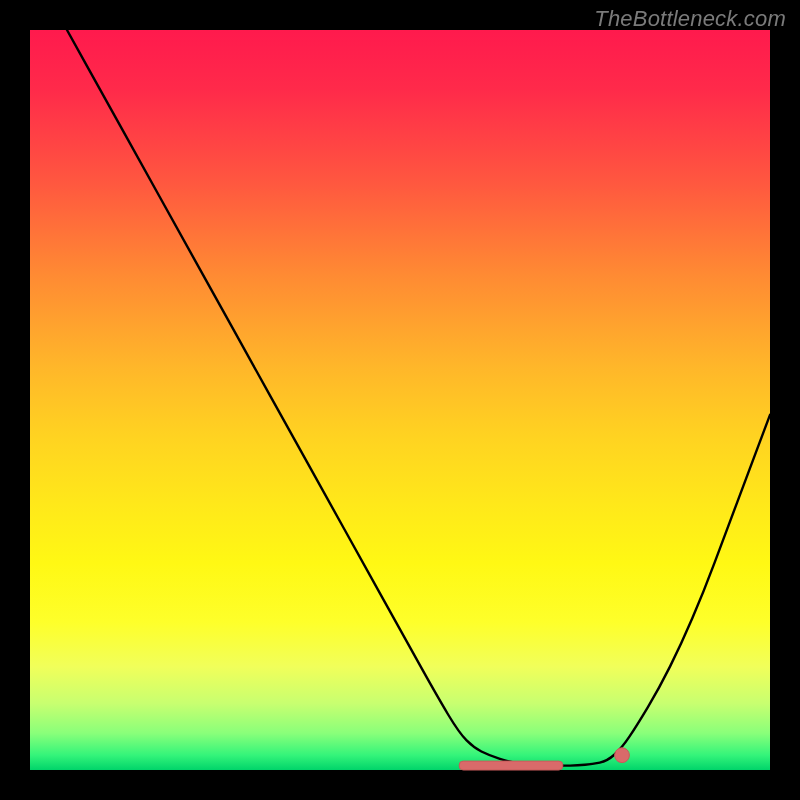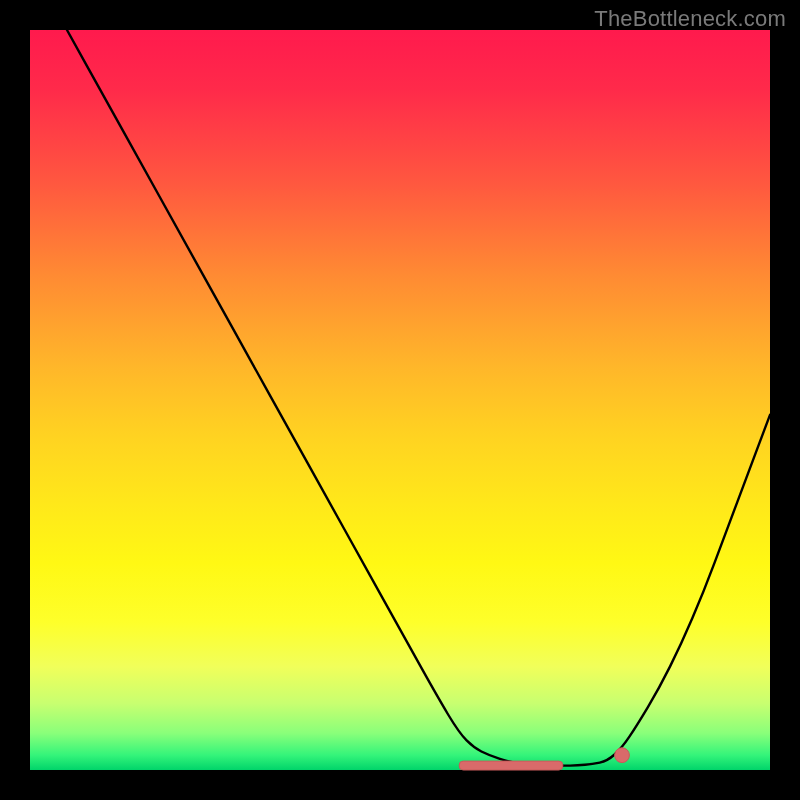--- a/index.html
+++ b/index.html
@@ -9,20 +9,21 @@
     height: 800px;
     background: #000;
     overflow: hidden;
     font-family: Arial, Helvetica, sans-serif;
   }
   .frame {
     position: relative;
     width: 800px;
     height: 800px;
     background: #000;
+    font-style: italic;
   }
   .plot-area {
     position: absolute;
     left: 30px;
     top: 30px;
     width: 740px;
     height: 740px;
     background: linear-gradient(to bottom,
       #ff1a4d 0%,
       #ff2a4a 8%,

